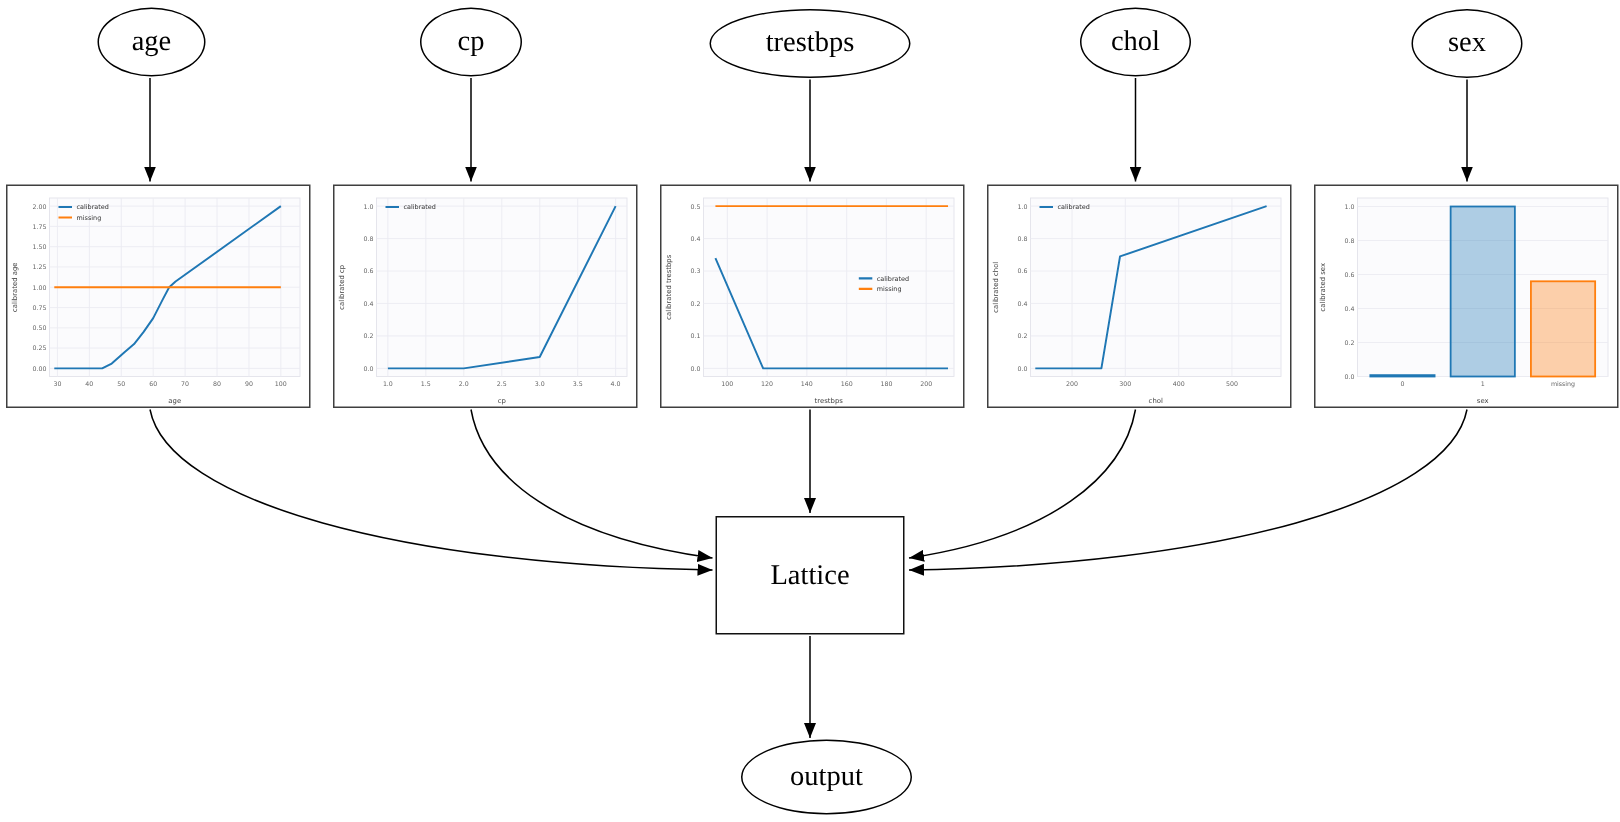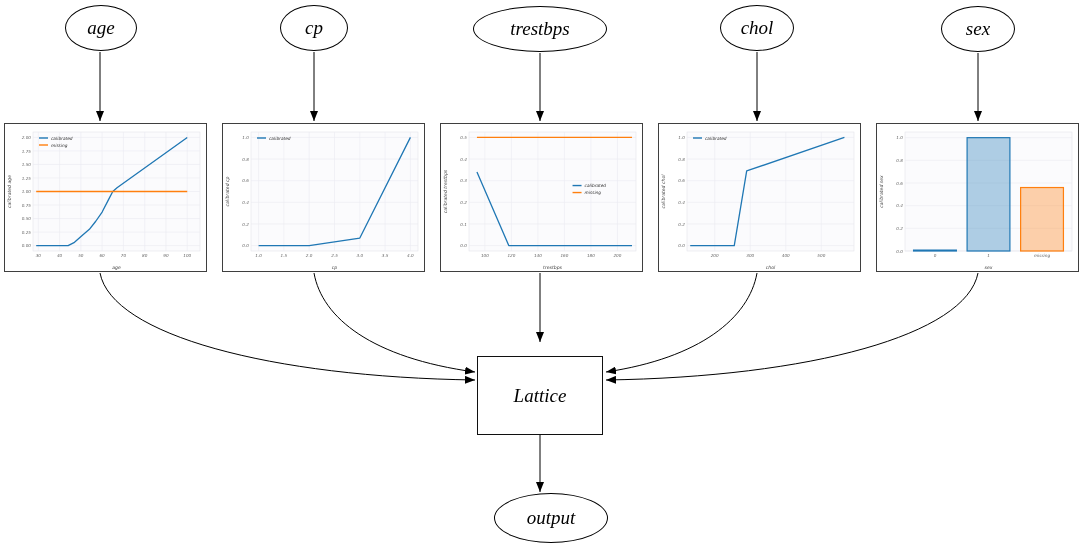--- a/index.html
+++ b/index.html
@@ -1,23 +1,23 @@
 <!DOCTYPE html>
 <html><head>
 <meta charset="utf-8">
 <style>
   html,body{margin:0;padding:0;background:#ffffff;}
   #canvas{position:relative;width:1080px;height:548px;background:#ffffff;overflow:hidden;
-          font-family:"Liberation Serif",serif;font-style:italic;}
+          font-family:"Liberation Serif",serif;}
   #edge-layer{position:absolute;left:0;top:0;width:1080px;height:548px;}
   .node-ellipse{position:absolute;box-sizing:border-box;background:#fff;border:1px solid #000;
           border-radius:50%;display:flex;align-items:center;justify-content:center;
           font-size:19px;color:#000;}
   .lattice-box{position:absolute;box-sizing:border-box;background:#fff;border:1.4px solid #101010;
-          display:flex;align-items:center;justify-content:center;font-size:19px;color:#000;margin-top:12px;}
+          display:flex;align-items:center;justify-content:center;font-size:19px;color:#000;}
   .chart-box{position:absolute;box-sizing:border-box;width:203px;height:149px;background:#fff;
           border:1px solid #3f3f3f;}
   svg.chart{display:block;width:201px;height:147px;font-family:"DejaVu Sans",sans-serif;}
 </style>
 </head>
 <body>
 
 <div id="canvas">
 
   <svg id="edge-layer" viewBox="0 0 1080 548">

